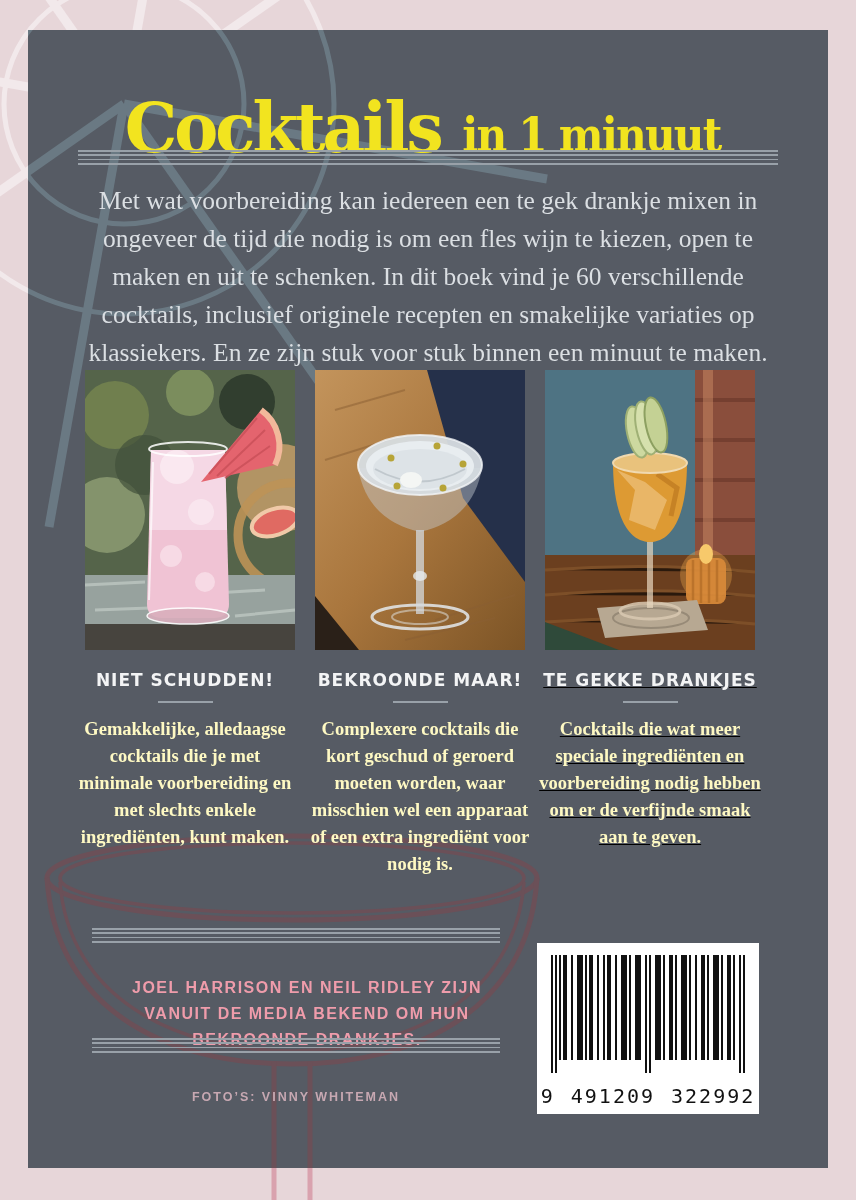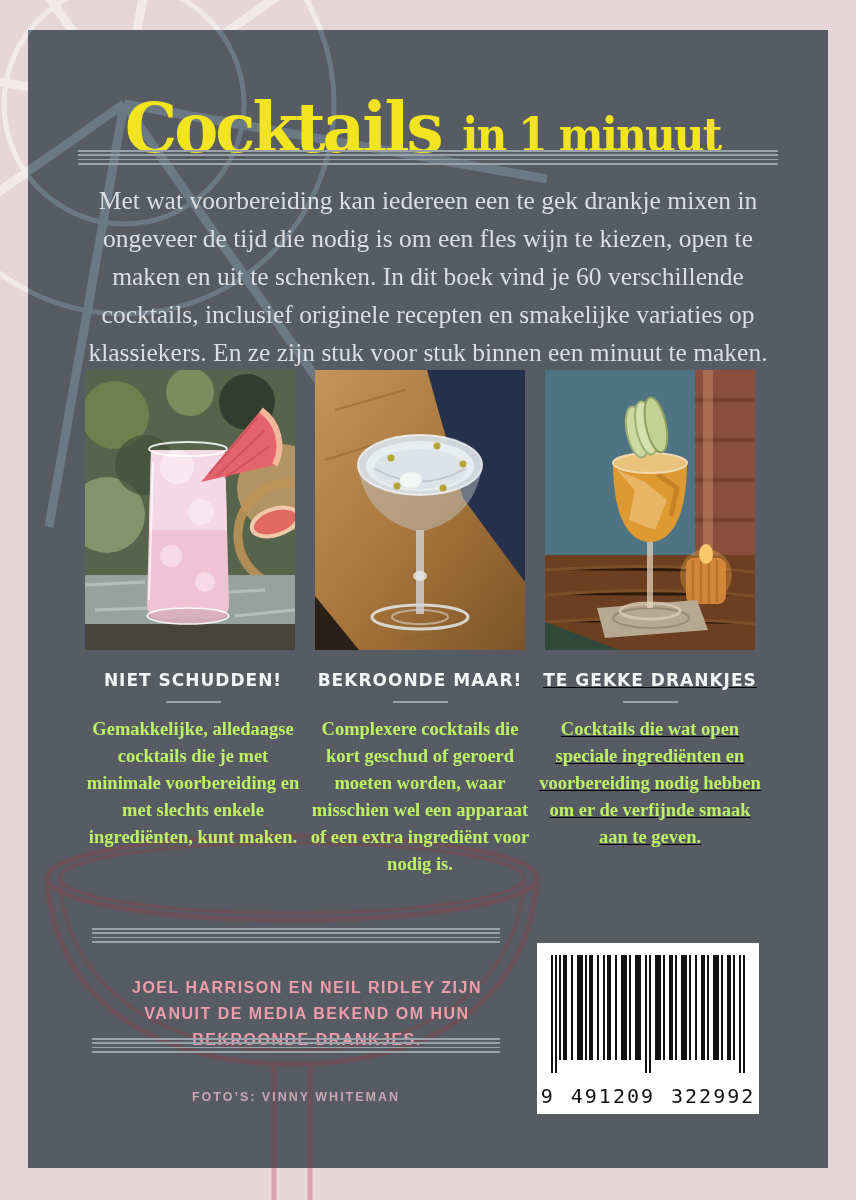--- a/index.html
+++ b/index.html
@@ -43,29 +43,29 @@
     color:#dbdfe3;text-align:center;
   }
 
   .photo{
     position:absolute;top:340px;width:210px;height:280px;margin:0;
     overflow:hidden;background:#333;
   }
   .photo-1{left:57px;}.photo-2{left:287px;}.photo-3{left:517px;}
 
   .col{position:absolute;top:640px;width:222px;text-align:center;}
-  .col-1{left:54px;}.col-2{left:281px;}.col-3{left:511px;text-decoration:underline;}
+  .col-1{left:46px;}.col-2{left:281px;}.col-3{left:511px;text-decoration:underline;}
   .col h2{
     margin:0;font-family:"DejaVu Sans",sans-serif;font-weight:bold;
     font-size:17px;letter-spacing:1px;color:#f3f4f5;
   }
   .mini-rule{width:55px;height:2px;background:#99a1a9;margin:11px auto 13px;}
   .col p{
     margin:0;font-family:"Liberation Serif",serif;font-weight:600;
-    font-size:18.5px;line-height:27px;color:#bef264;
+    font-size:18.5px;line-height:27px;color:#fef9c3;
   }
 
   .authors{
     position:absolute;left:68px;top:934px;width:400px;margin:11px;
     text-align:center;color:#ef9cab;font-weight:bold;font-size:16px;
     line-height:26px;letter-spacing:1.5px;
   }
   .credits{
     position:absolute;left:64px;top:1060px;width:408px;margin:0;
     text-align:center;color:#c7a8b2;font-weight:bold;font-size:12.5px;
@@ -236,21 +236,21 @@
       <p>Gemakkelijke, alledaagse cocktails die je met minimale voorbereiding en met slechts enkele ingrediënten, kunt maken.</p>
     </div>
     <div class="col col-2">
       <h2>BEKROONDE MAAR!</h2>
       <div class="mini-rule"></div>
       <p>Complexere cocktails die kort geschud of geroerd moeten worden, waar misschien wel een apparaat of een extra ingrediënt voor nodig is.</p>
     </div>
     <div class="col col-3">
       <h2>TE GEKKE DRANKJES</h2>
       <div class="mini-rule"></div>
-      <p>Cocktails die wat open speciale ingrediënten en voorbereiding nodig hebben om er de verfijnde smaak aan te geven.</p>
+      <p>Cocktails die wat meer speciale ingrediënten en voorbereiding nodig hebben om er de verfijnde smaak aan te geven.</p>
     </div>
 
     <div class="rule rule-a"></div>
     <p class="authors">JOEL HARRISON EN NEIL RIDLEY ZIJN VANUIT DE MEDIA BEKEND OM HUN BEKROONDE DRANKJES.</p>
     <div class="rule rule-b"></div>
 
     <p class="credits">FOTO’S: VINNY WHITEMAN</p>
 
     <div class="barcode">
       <svg width="196" height="122" viewBox="0 0 196 122">

